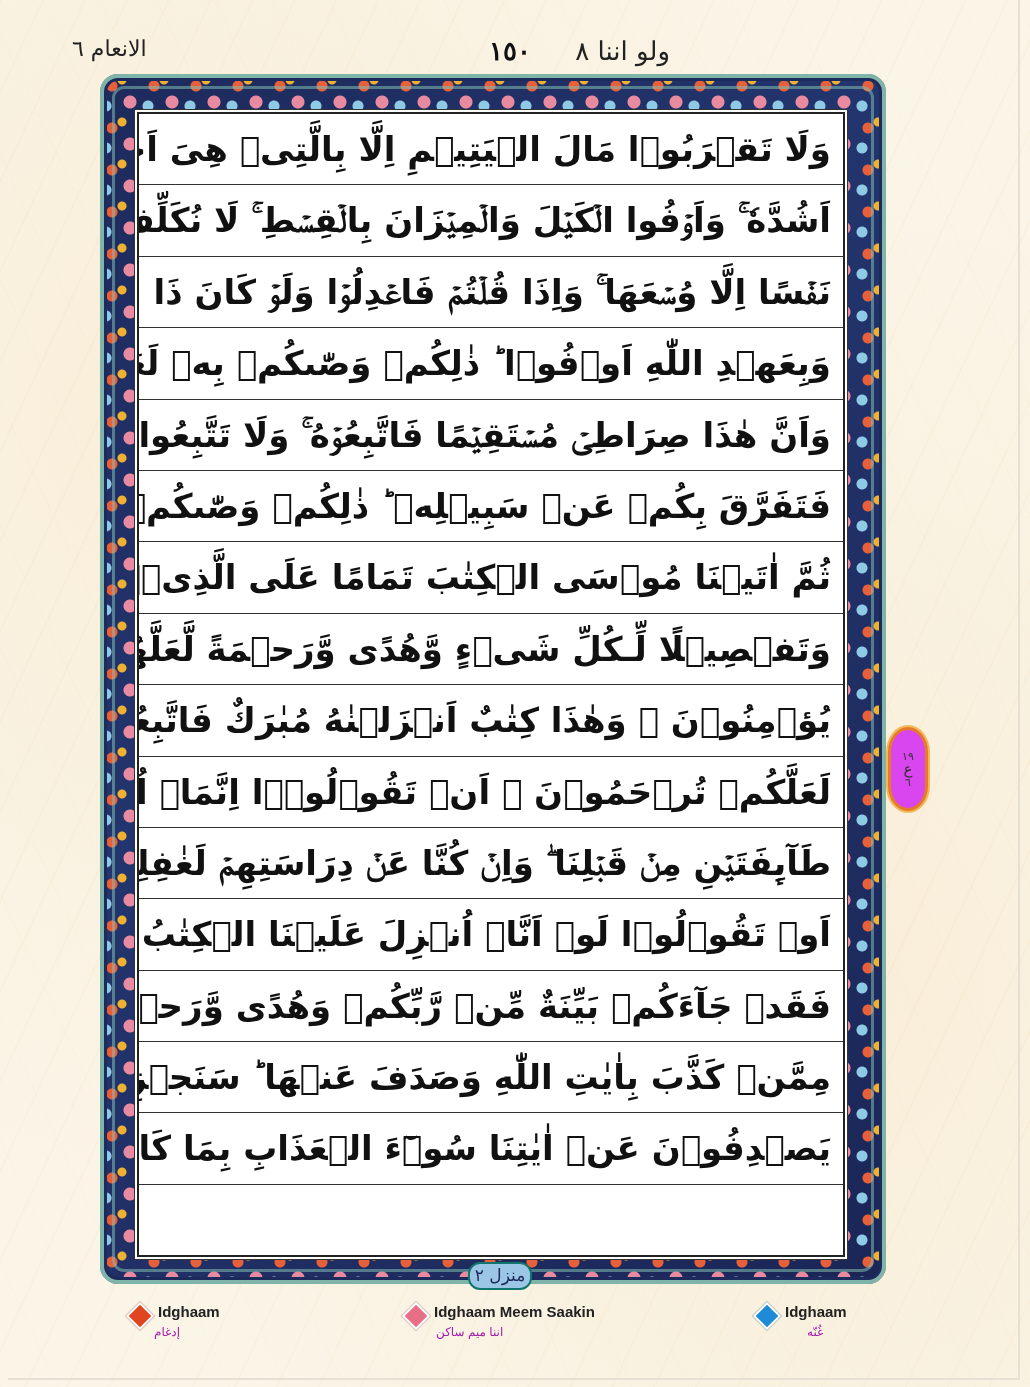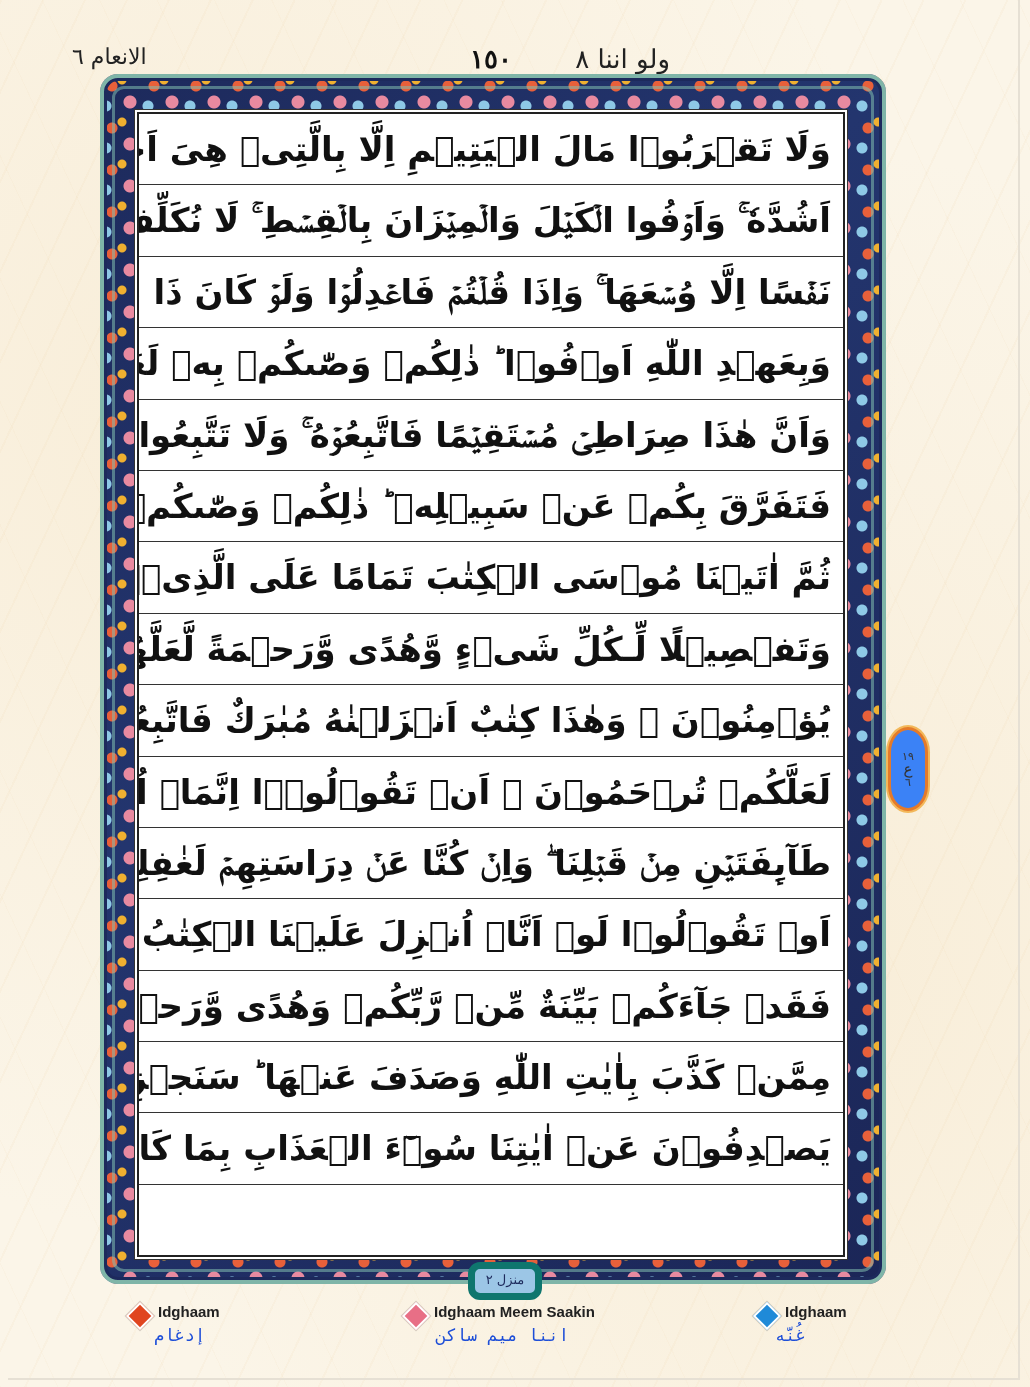--- a/index.html
+++ b/index.html
@@ -17,29 +17,29 @@
       repeating-linear-gradient(115deg, rgba(235,205,160,0.10) 0 2px, transparent 2px 38px),
       repeating-linear-gradient(65deg, rgba(235,205,160,0.08) 0 1px, transparent 1px 52px);
     pointer-events: none;
   }
   .page-edge {
     position: absolute; left: 8px; top: 0; width: 1012px; height: 1380px;
     border-right: 2px solid #e6e0d4; border-bottom: 2px solid #e6e0d4;
     box-sizing: border-box; pointer-events: none;
   }
   .header {
-    position: absolute; top: 36px; left: 0; width: 860px; height: 40px; margin-top: 8px;
+    position: absolute; top: 36px; left: 0; width: 860px; height: 40px;
   }
   .header .surah {
     position: absolute; left: 72px; top: 0;
     font-family: "DejaVu Serif", serif; font-size: 22px; color: #222;
     direction: rtl;
   }
   .header .page-num {
-    position: absolute; left: 470px; top: 0; width: 80px; text-align: left;
+    position: absolute; left: 470px; top: 0; width: 80px; text-align: center;
     font-family: "DejaVu Serif", serif; font-size: 26px; font-weight: bold; color: #111;
   }
   .header .juz {
     position: absolute; right: 190px; top: 0;
     font-family: "DejaVu Serif", serif; font-size: 26px; color: #222;
     direction: rtl;
   }
 
   
   .frame {
@@ -73,59 +73,59 @@
     padding: 0 12px;
     font-family: "DejaVu Sans", sans-serif;
     font-size: 34px; font-weight: bold; line-height: 70px;
     color: #111; white-space: nowrap; overflow: hidden;
   }
   .line:last-child { border-bottom: none; }
 
   
   .ruku-marker {
     position: absolute; left: 888px; top: 727px; width: 34px; height: 78px;
-    background: #3b82f6; border: 3px solid #e47a2a;
+    background: #d946ef; border: 3px solid #e47a2a;
     border-radius: 50% / 30%;
     box-shadow: 0 0 0 2px #f3b85a;
     display: flex; flex-direction: column; align-items: center; justify-content: center;
     font-family: "DejaVu Serif", serif; color: #333; font-size: 11px; line-height: 13px;
   }
 
   
   .manzil-badge {
     position: absolute; left: 468px; top: 1262px; width: 60px; height: 24px;
-    background: #9cc6e6; border: 7px solid #0f766e; border-radius: 12px;
-    text-align: center; font-size: 13px; line-height: 22px; color: #1d2a5c;
+    background: #9cc6e6; border: 2px solid #0f766e; border-radius: 12px;
+    text-align: center; font-size: 17px; line-height: 22px; color: #1d2a5c;
     font-family: "DejaVu Serif", serif; direction: rtl;
   }
 
   
   .legend { position: absolute; top: 1303px; left: 0; width: 1030px; height: 60px; }
   .legend-item { position: absolute; top: 0; }
   .legend-item .diamond {
     position: absolute; left: 0; top: 3px; width: 16px; height: 16px;
     transform: rotate(45deg);
     border: 2px solid #fff; box-shadow: 0 0 0 1px rgba(0,0,0,0.15);
   }
   .legend-item .en {
     position: absolute; left: 28px; top: 0;
     font-family: "Liberation Sans", sans-serif; font-weight: bold; font-size: 15px; color: #222;
     white-space: nowrap;
   }
   .legend-item .ar {
     position: absolute; top: 22px;
-    font-family: Liberation Mono, monospace; font-size: 17px; color: #1d4ed8;
+    font-family: Liberation Sans, sans-serif; font-size: 12px; color: #a21caf;
     direction: rtl; white-space: nowrap;
   }
   .legend-idghaam { left: 130px; }
   .legend-idghaam .ar { left: 24px; }
   .legend-meem { left: 406px; }
   .legend-meem .ar { left: 30px; }
   .legend-ghunna { left: 757px; }
-  .legend-ghunna .ar { left: 18px; }
+  .legend-ghunna .ar { left: 50px; }
 </style>
 </head>
 <body>
 
 <div class="paper-veins"></div>
 <div class="page-edge"></div>
 
 <div class="header">
   <span class="surah">الانعام ٦</span>
   <span class="page-num">١٥٠</span>

